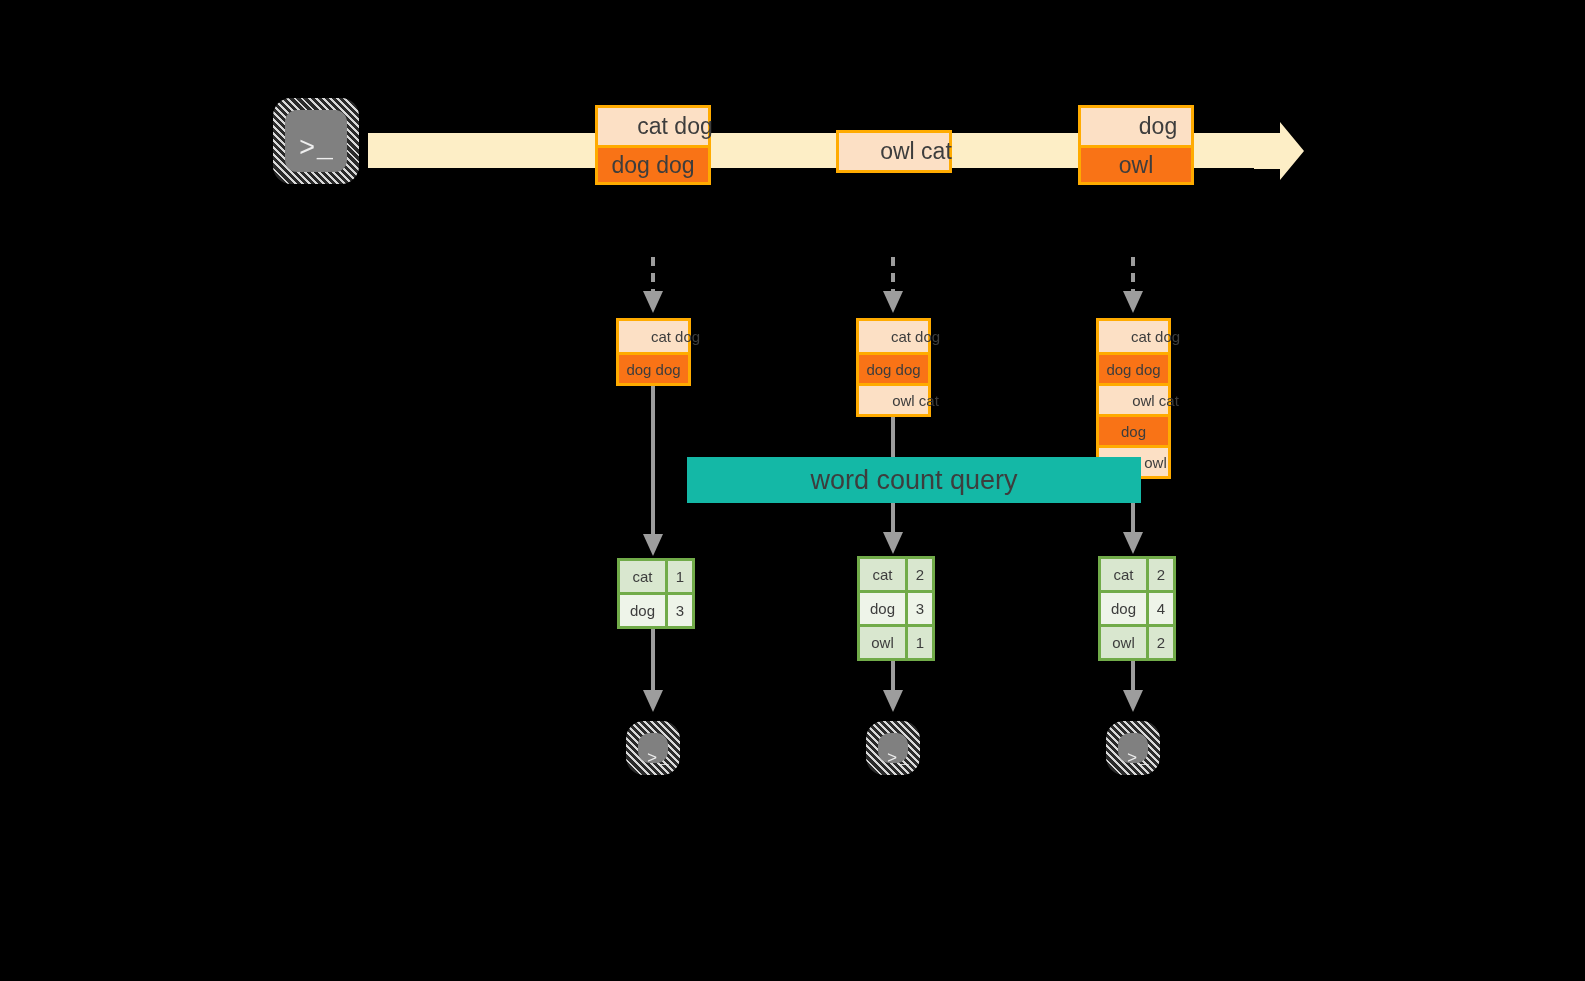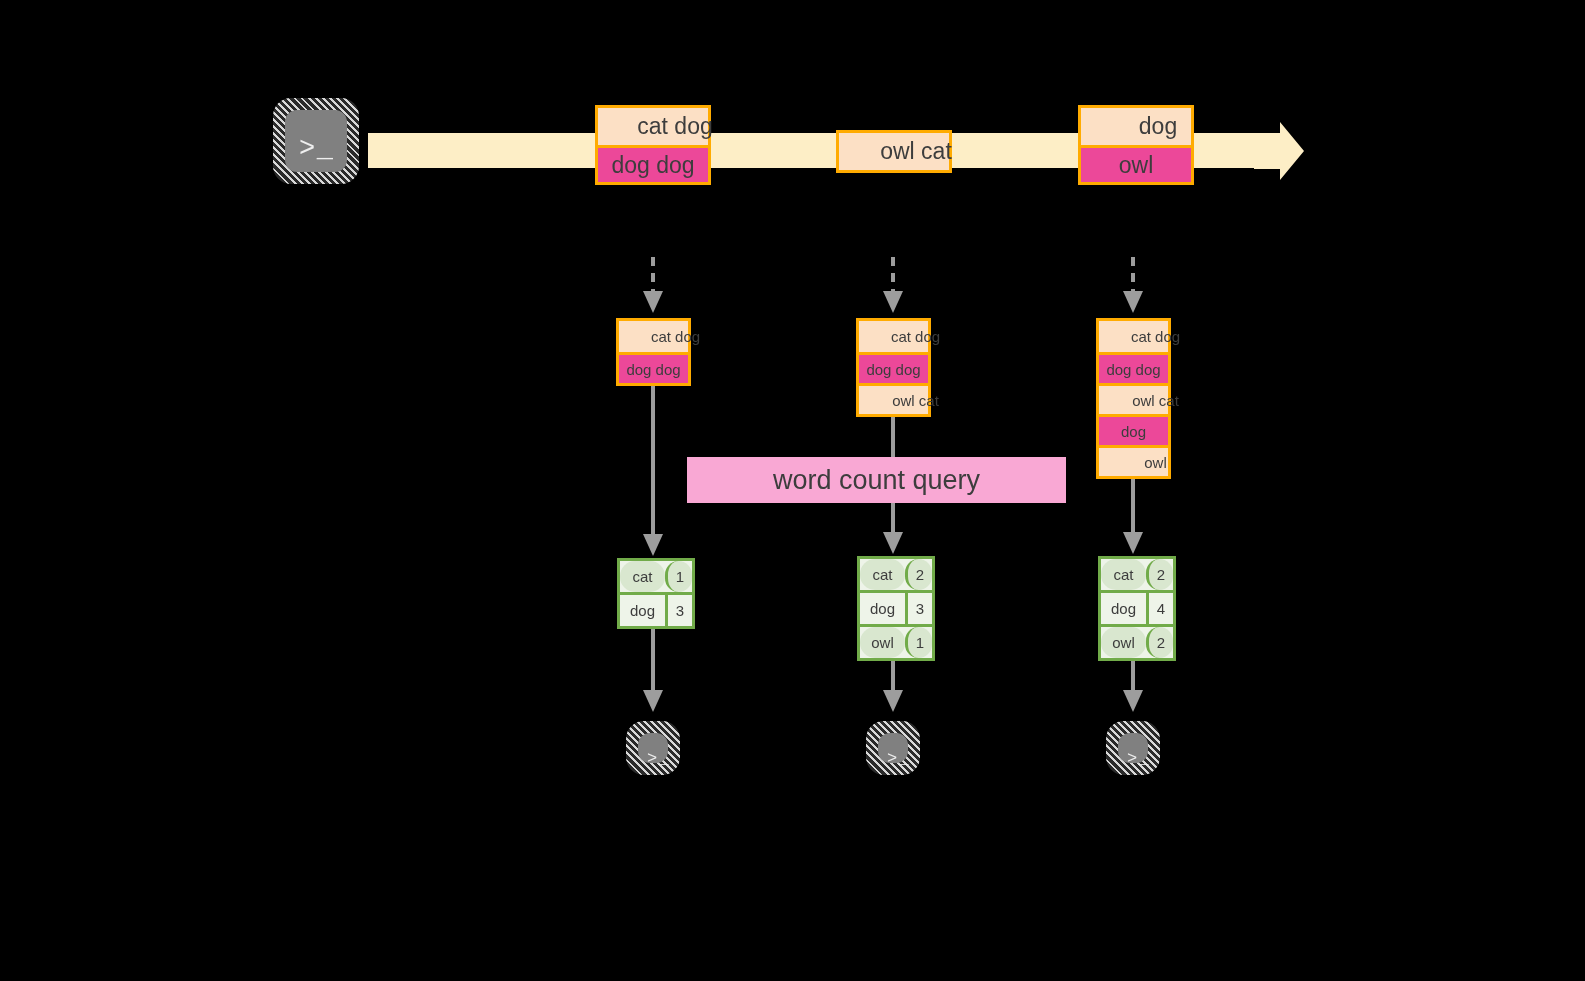--- a/index.html
+++ b/index.html
@@ -85,21 +85,21 @@
   }
   .obox .row {
     box-sizing: border-box;
     display: flex;
     align-items: center;
     justify-content: center;
     color: #3d3d3d;
     white-space: nowrap;
   }
   .obox .row.dark { background: #fce0c5; padding-left: 44px; }
-  .obox .row.light { background: #ec4899; }
+  .obox .row.light { background: #f97316; }
   .obox .row + .row { border-top: 3px solid #ffab00; }
 
   
   .obox.big { width: 116px; }
   .obox.big .row { height: 37px; font-size: 23px; }
   .obox.big.one .row { height: 37px; }
 
   
   .obox.small { width: 75px; }
   .obox.small .row { height: 31px; font-size: 15px; }
@@ -128,21 +128,21 @@
   .gtable .gcell {
     box-sizing: border-box;
     display: flex;
     align-items: center;
     justify-content: center;
     font-size: 15px;
     color: #3d3d3d;
   }
   .gtable .gword { width: 45px; }
   .gtable .gnum { width: 27px; border-left: 3px solid #71ab49; }
-  .gtable .grow.dark .gcell { background: #d9e7cf; border-radius: 15px; }
+  .gtable .grow.dark .gcell { background: #d9e7cf; }
   .gtable .grow.light .gcell { background: #eef4e9; }
 
   #green-a { left: 617px; top: 558px; }
   #green-b { left: 857px; top: 556px; }
   #green-c { left: 1098px; top: 556px; }
 
   
   .dline {
     position: absolute;
     width: 4px;
@@ -162,23 +162,23 @@
     height: 22px;
     z-index: 2;
   }
   .ahead svg { display: block; }
 
   
   .banner {
     position: absolute;
     left: 687px;
     top: 457px;
-    width: 379px;
+    width: 454px;
     height: 46px;
-    background: #f9a8d4;
+    background: #14b8a6;
     display: flex;
     align-items: center;
     justify-content: center;
     z-index: 4;
   }
   .banner .label {
     font-size: 27px;
     color: #3d3d3d;
     white-space: nowrap;
   }

